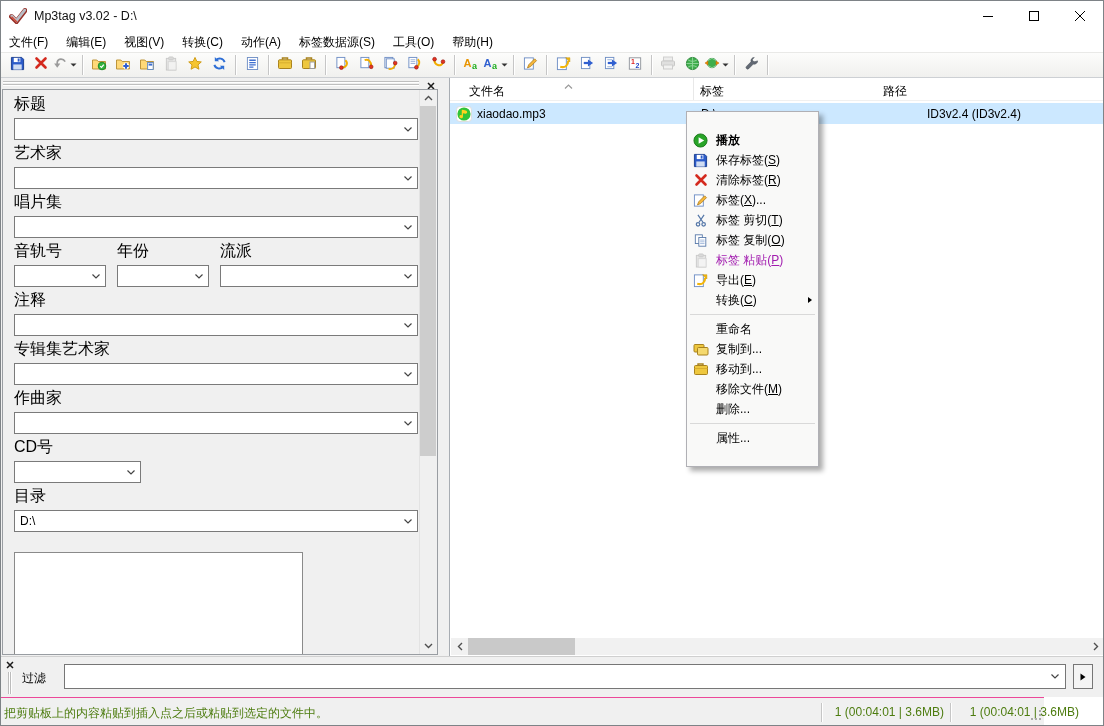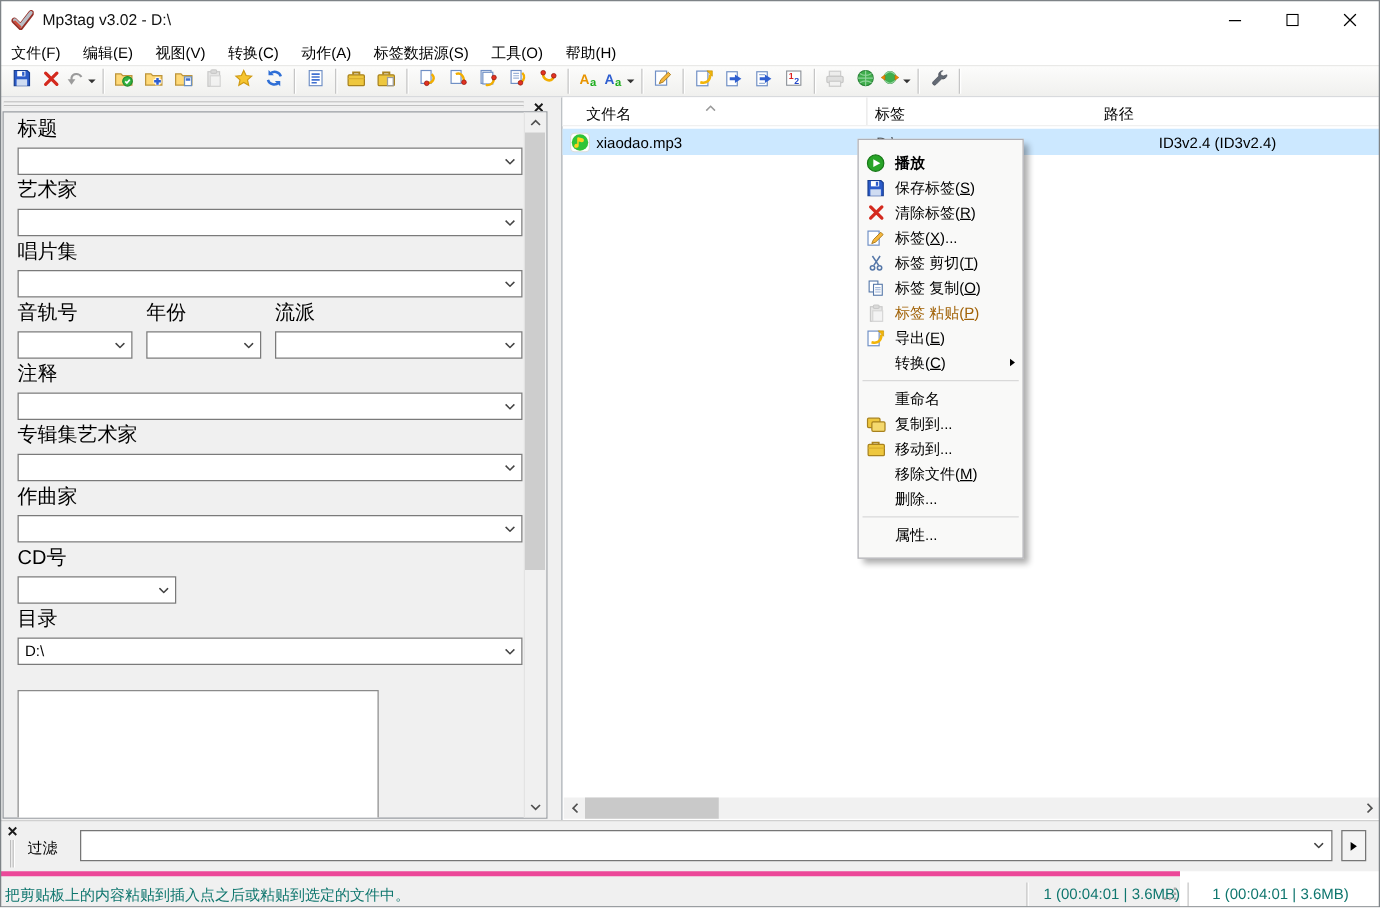--- a/index.html
+++ b/index.html
@@ -53,40 +53,40 @@
   .fr-icon{width:16px;height:16px;margin:0 5px 0 6px;display:flex;}
   .fr-name{width:217px;white-space:nowrap;overflow:hidden;}
   .fr-path{width:227px;box-sizing:border-box;padding-left:7px;white-space:nowrap;}
   .fr-tag{padding-left:6px;white-space:nowrap;}
   .hscroll{position:absolute;left:1px;right:0;bottom:1px;height:17px;background:#f1f1f1;}
   .hs-arrow{position:absolute;top:0;width:17px;height:17px;display:flex;align-items:center;justify-content:center;}
   .hs-left{left:0;}
   .hs-right{right:0;}
   .hs-thumb{position:absolute;left:17px;top:0;width:107px;height:17px;background:#c9c9c9;}
   
-  .ctx{position:absolute;left:686px;top:111px;width:133px;box-sizing:border-box;background:#f9f9f8;border:1px solid #b0b0b5;box-shadow:4px 4px 5px rgba(0,0,0,0.33);z-index:100;padding:8px 0;}
+  .ctx{position:absolute;left:686px;top:111px;width:133px;box-sizing:border-box;background:#f9f9f8;border:1px solid #b0b0b5;box-shadow:4px 4px 5px rgba(0,0,0,0.33);z-index:100;padding:18px 0;}
   .ctx-item{height:20px;display:flex;align-items:center;font-size:12px;color:#000;}
   .ctx-item.bold .ctx-label{font-weight:bold;}
-  .ctx-item.disabled{color:#a16207;}
+  .ctx-item.disabled{color:#a21caf;}
   .ctx-item.disabled .ctx-ic{opacity:.5;filter:grayscale(.8);}
   .ctx-ic{width:17px;margin-left:5px;display:flex;justify-content:center;}
   .ctx-label{margin-left:7px;white-space:nowrap;}
   .ctx-sep{border-top:1px solid #d9d9d9;margin:4px 3px;}
   .ctx-arrow{margin-left:auto;margin-right:6px;width:0;height:0;border-top:3.5px solid transparent;border-bottom:3.5px solid transparent;border-left:4.5px solid #000;}
   
   .filterbar{position:absolute;top:656px;left:0;width:1104px;height:41px;box-sizing:border-box;background:#f0f0f0;border-top:1px solid #d0d0d0;}
   .fb-close{position:absolute;left:4px;top:2px;width:11px;height:11px;display:flex;align-items:center;justify-content:center;}
   .fb-grip{position:absolute;left:8px;top:15px;height:22px;width:1px;background:#bcbcbc;box-shadow:2px 0 0 #bcbcbc, 1px 0 0 #fff, 3px 0 0 #fff;}
   .fb-label{position:absolute;left:22px;top:13px;font-size:12px;color:#000;}
   .fb-input-wrap{position:absolute;left:64px;top:7px;width:1002px;height:25px;box-sizing:border-box;background:#fff;border:1px solid #767676;}
   .fb-input{position:absolute;left:4px;top:2px;right:24px;height:19px;border:none;outline:none;font-size:12px;background:transparent;font-family:inherit;}
   .fb-chev{position:absolute;right:6px;top:9px;display:flex;}
   .fb-next{position:absolute;left:1073px;top:7px;width:20px;height:25px;box-sizing:border-box;border:1px solid #767676;background:#f4f4f4;display:flex;align-items:center;justify-content:center;}
   
-  .statusbar{position:absolute;top:697px;left:0;width:944px;height:29px;box-sizing:border-box;background:#f0f0f0;border-top:4px solid #ec4899;font-size:12px;color:#0f766e;}
+  .statusbar{position:absolute;top:697px;left:0;width:1044px;height:29px;box-sizing:border-box;background:#f0f0f0;border-top:1px solid #ec4899;font-size:12px;color:#4d7c0f;}
   .sb-msg{position:absolute;left:4px;top:7px;white-space:nowrap;}
   .sb-div{position:absolute;top:5px;width:1px;height:19px;background:#c6c6c6;box-shadow:1px 0 0 #fff;}
   .sb-count{position:absolute;top:7px;text-align:right;white-space:nowrap;}
   .sb-grip{position:absolute;right:2px;bottom:2px;}
 </style>
 </head>
 <body>
 
 <div class="window">
 

